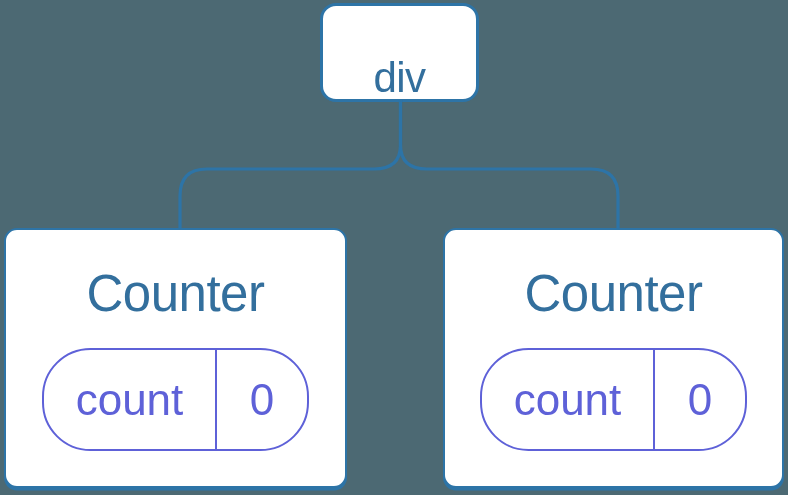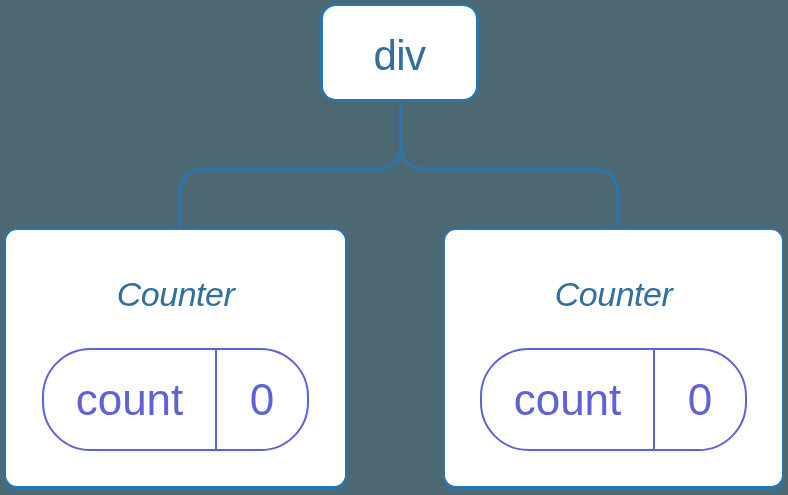--- a/index.html
+++ b/index.html
@@ -21,21 +21,21 @@
     background:var(--background);
   }
   
   .root-node{
     position:absolute;
     left:320px; top:3px;
     width:159px; height:99px;
     background:var(--node-bg);
     border:3px solid var(--line);
     border-radius:16px;
-    display:flex; align-items:center; justify-content:center;
+    display:flex; align-items:flex-end; justify-content:center;
     padding-top:6px;
   }
   .root-node .label{
     font-size:42px;
     line-height:1;
     color:var(--node-text);
     letter-spacing:-0.5px;
   }
   
   .connector{
@@ -56,25 +56,24 @@
     background:var(--node-bg);
     border:2px solid var(--line);
     border-radius:13px;
     box-shadow:0 2.5px 0 0 var(--line);
     display:flex; flex-direction:column; align-items:center;
   }
   .counter-node.left{ left:4px;  width:343px; }
   .counter-node.right{ left:443px; width:341px; }
   .counter-title{
     margin-top:36px;
-    font-size:34px;
+    font-size:51px;
     line-height:56px;
     color:var(--node-text);
     letter-spacing:-0.5px;
-    font-style:italic;
   }
   
   .state-pill{
     margin-top:26px;
     width:267px; height:103px;
     border:2px solid var(--state);
     border-radius:48.5px;
     display:flex;
     overflow:hidden;
     background:var(--node-bg);

